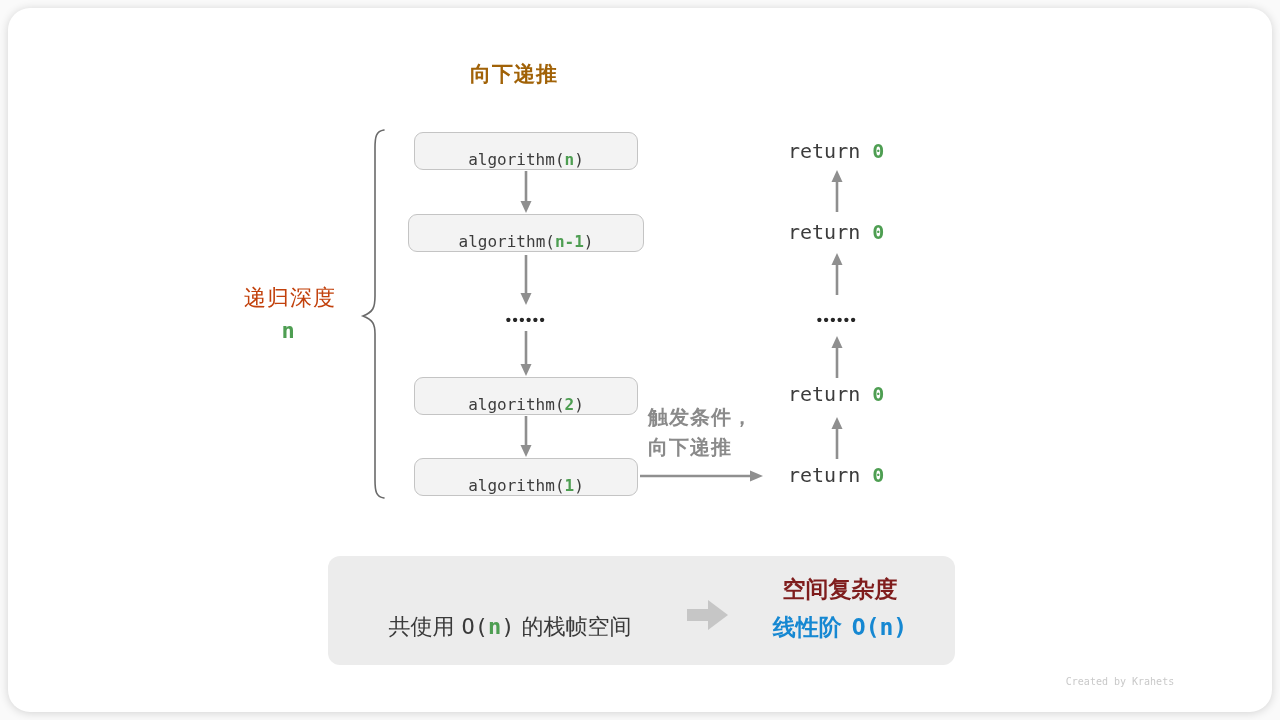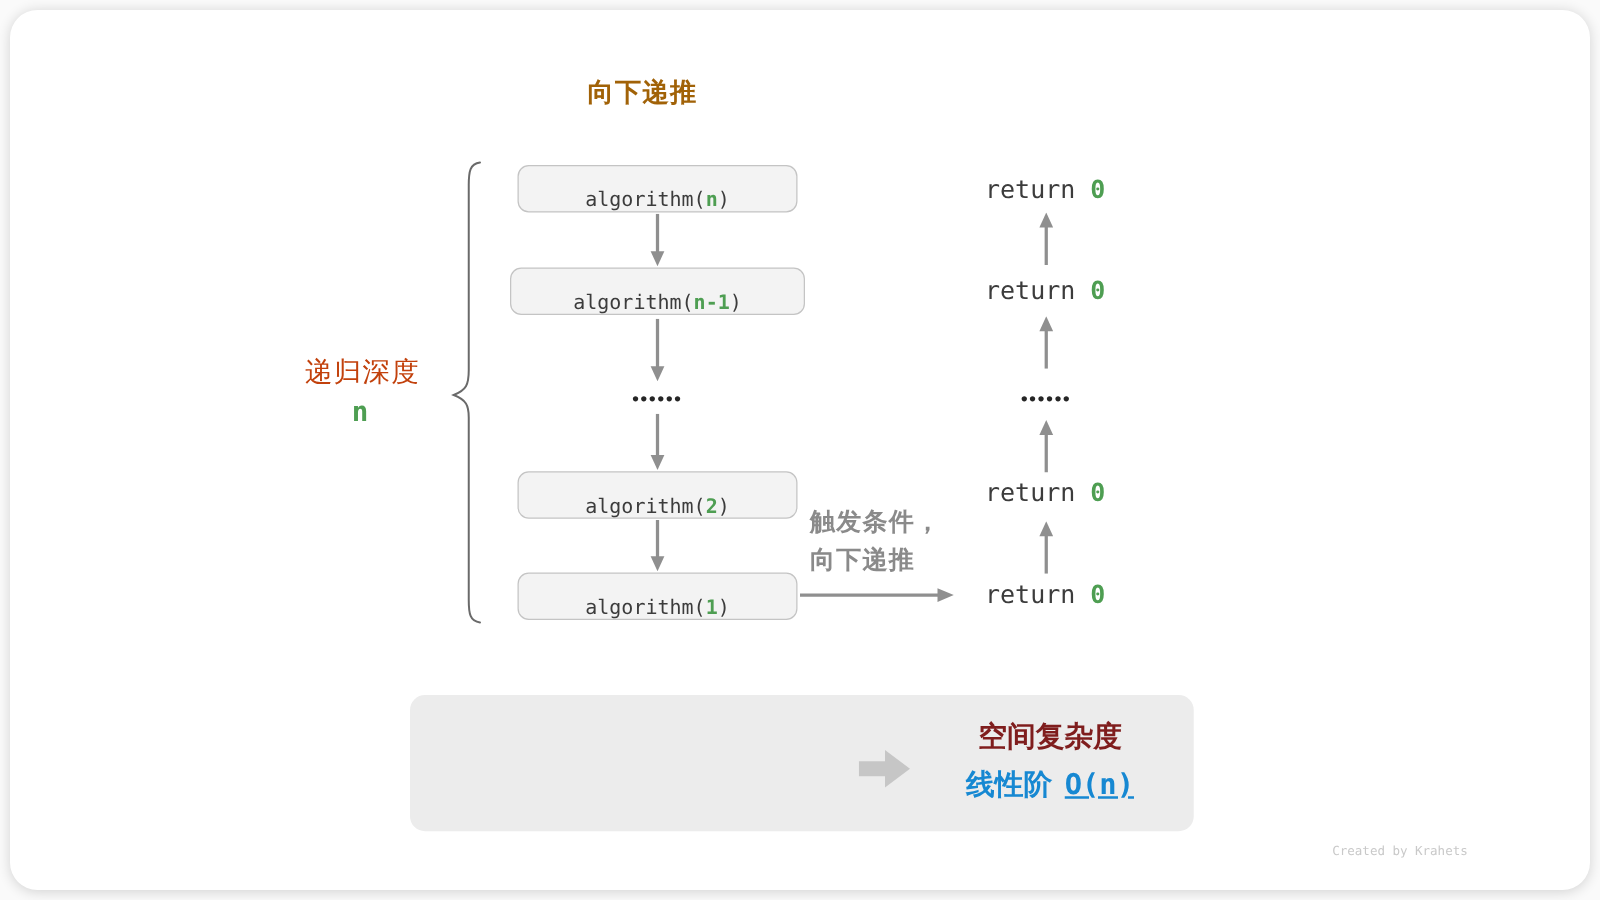--- a/index.html
+++ b/index.html
@@ -39,21 +39,21 @@
   .depth-n { width: 120px; text-align: center; font-family: "DejaVu Sans Mono", monospace; font-size: 22px; }
   .trigger { font-size: 20px; font-weight: bold; color: #8a8a8a; letter-spacing: 1px; white-space: nowrap; }
 
   .summary-box { width: 627px; height: 109px; background: #ececec; border-radius: 12px; }
   .summary-left { width: 320px; text-align: center; font-size: 22px; color: #3a3a3a; white-space: nowrap; }
   .summary-left .var { font-family: "DejaVu Sans Mono", monospace; margin: 0 9px; }
   .summary-left .ocode { font-family: "DejaVu Sans Mono", monospace; margin: 0 7px; color: #3a3a3a; }
   .summary-left .ocode .green { margin: 0; }
   .summary-title { width: 200px; text-align: center; font-size: 23px; font-weight: bold; color: #7f1d1d; }
   .summary-result { width: 200px; text-align: center; font-size: 23px; font-weight: bold; }
-  .summary-result .mono { margin-left: 10px; font-weight: bold; text-decoration: underline; }
+  .summary-result .mono { margin-left: 10px; font-weight: bold; }
   .footer-credit {
     width: 240px; text-align: center;
     font-family: "DejaVu Sans Mono", monospace; font-size: 10px; color: #c9c9c9;
   }
   svg { display: block; }
 </style>
 </head>
 <body>
 
 <div class="stage">
@@ -161,20 +161,23 @@
     <svg width="14" height="42">
         <polygon points="7,0 1.5,12 12.5,12" fill="#8f8f8f"></polygon>
         <line x1="7" y1="10" x2="7" y2="42" stroke="#8f8f8f" stroke-width="2.6"></line>
       </svg>
   </div>
 
   <div class="abs dots" style="left:777px; top:310px;">••••••</div>
 
   <div class="abs summary-box" style="left:328px; top:556px;"></div>
 
+  <div class="abs summary-left" style="left:350px; top:612px;">
+    <span>共使用</span><span class="ocode"><span>O(</span><span class="green">n</span><span>)</span></span><span>的栈帧空间</span>
+  </div>
 
   <div class="abs" style="left:687px; top:598px;">
     <svg width="42" height="34" viewBox="0 0 42 34">
         <polygon points="0,11 21,11 21,2 41,17 21,32 21,23 0,23" fill="#c6c6c6"></polygon>
       </svg>
   </div>
 
   <div class="abs summary-title" style="left:740px; top:574px;">空间复杂度</div>
   <div class="abs summary-result blue" style="left:740px; top:612px;">
     <span>线性阶</span><span class="mono">O(n)</span>

